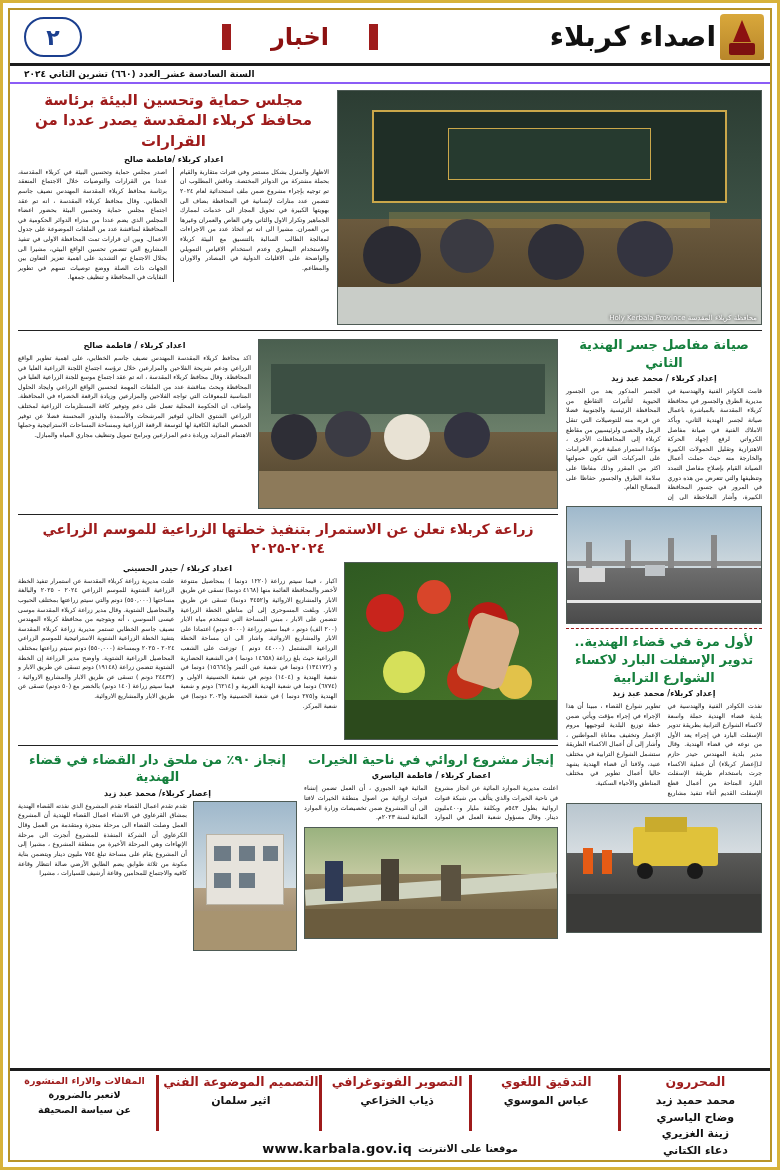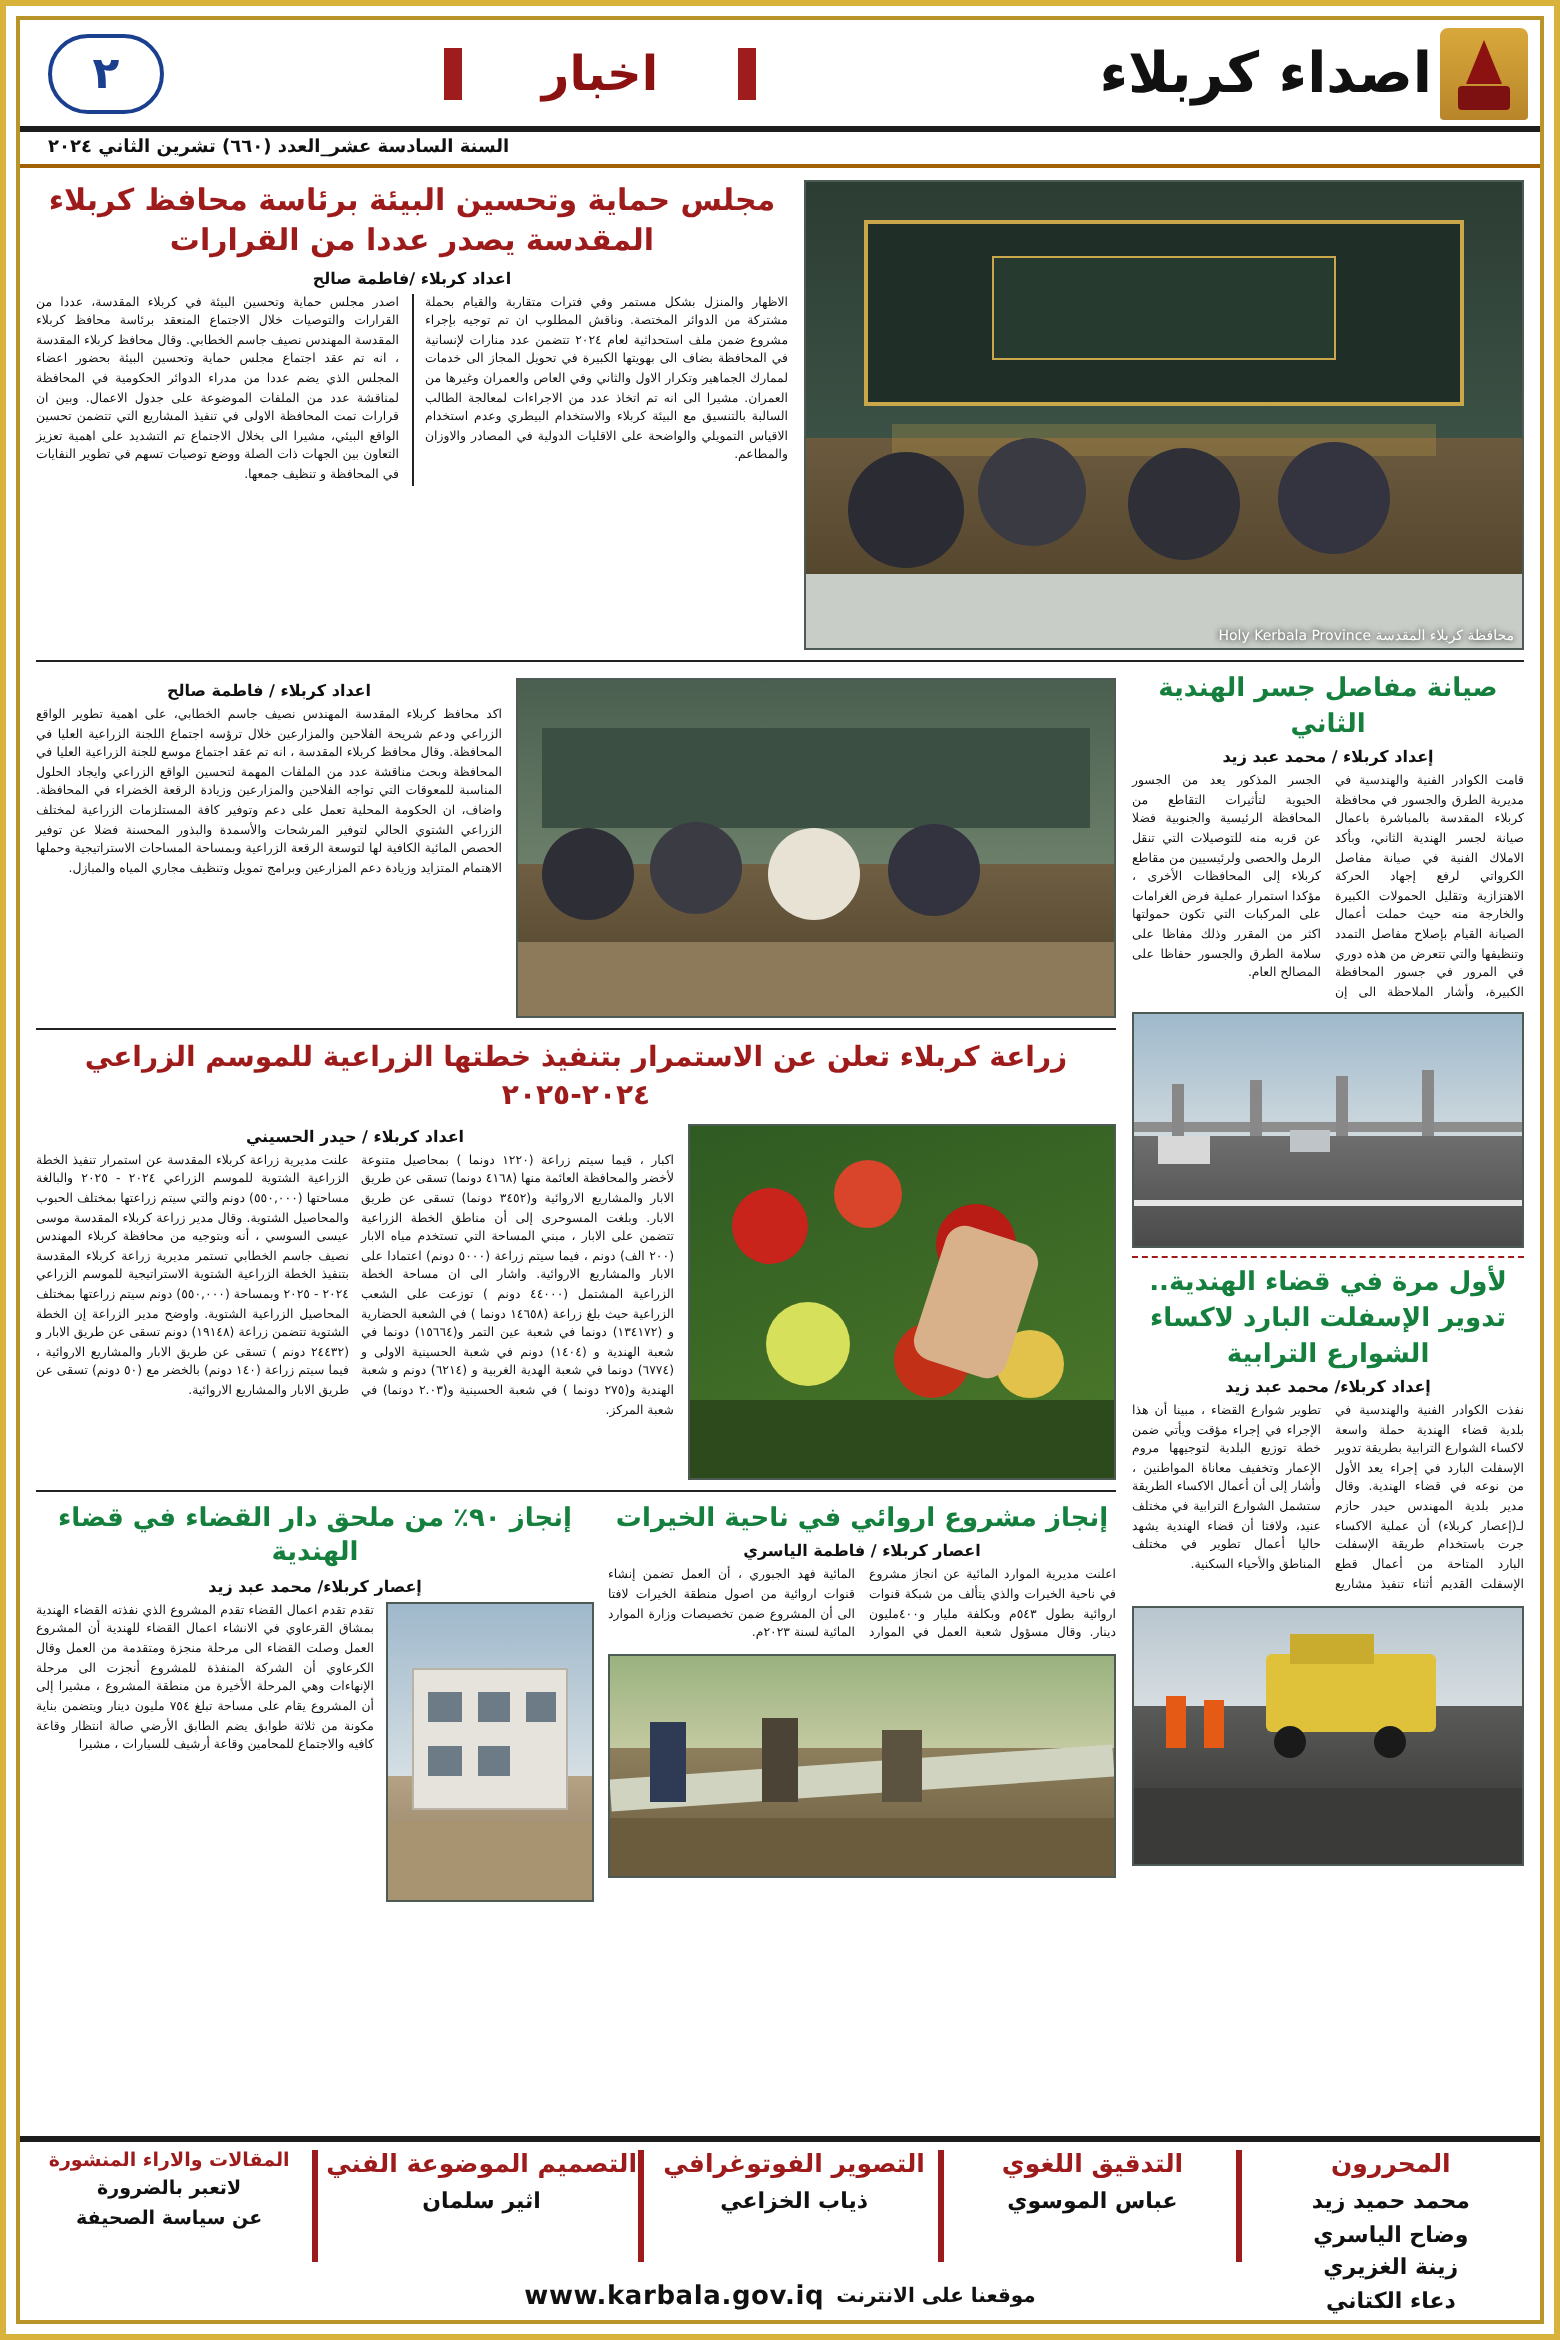--- a/index.html
+++ b/index.html
@@ -84,21 +84,21 @@
     width: 58px; height: 40px;
     border: 2px solid #1b3f8f;
     border-radius: 22px;
     display: flex; align-items: center; justify-content: center;
     font-size: 22px; font-weight: 700; color: #1b3f8f;
     background: #fff;
   }
 
   .subbar {
     height: 18px;
-    border-bottom: 2px solid #a16207;
+    border-bottom: 2px solid #8b5cf6;
     display: flex; align-items: center; justify-content: flex-end;
     padding: 0 14px;
     font-size: 9px; color: #111; font-weight: 700;
   }
 
   
   .content {
     padding: 6px 8px 0 8px;
   }
   .row { display: flex; gap: 8px; }
@@ -238,21 +238,21 @@
     </div>
   </div>
   <div class="subbar">
     <span>السنة السادسة عشر_العدد (٦٦٠) تشرين الثاني ٢٠٢٤</span>
   </div>
 
   <div class="content">
 
     <div class="row">
 
-      <div class="photo meeting" style="width:360px;height:235px;">
+      <div class="photo meeting" style="width:425px;height:235px;">
         <div class="scene">
           <div class="sky"></div>
               <div class="ground"></div>
           <div class="rect" style="left:8%;top:8%;width:84%;height:40%;background:#1f2e26;border:2px solid #caa74a;"></div>
           <div class="rect" style="left:26%;top:16%;width:48%;height:22%;background:#263a2f;border:1px solid #caa74a;"></div>
           <div class="rect" style="left:12%;top:52%;width:76%;height:7%;background:#caa74a;opacity:.25;"></div>
           <div class="blob" style="left:6%;top:58%;width:58px;height:58px;background:#2b2b33;"></div>
           <div class="blob" style="left:24%;top:55%;width:54px;height:54px;background:#3a3a42;"></div>
           <div class="blob" style="left:45%;top:57%;width:56px;height:56px;background:#2f2f38;"></div>
           <div class="blob" style="left:66%;top:56%;width:56px;height:56px;background:#343440;"></div>

